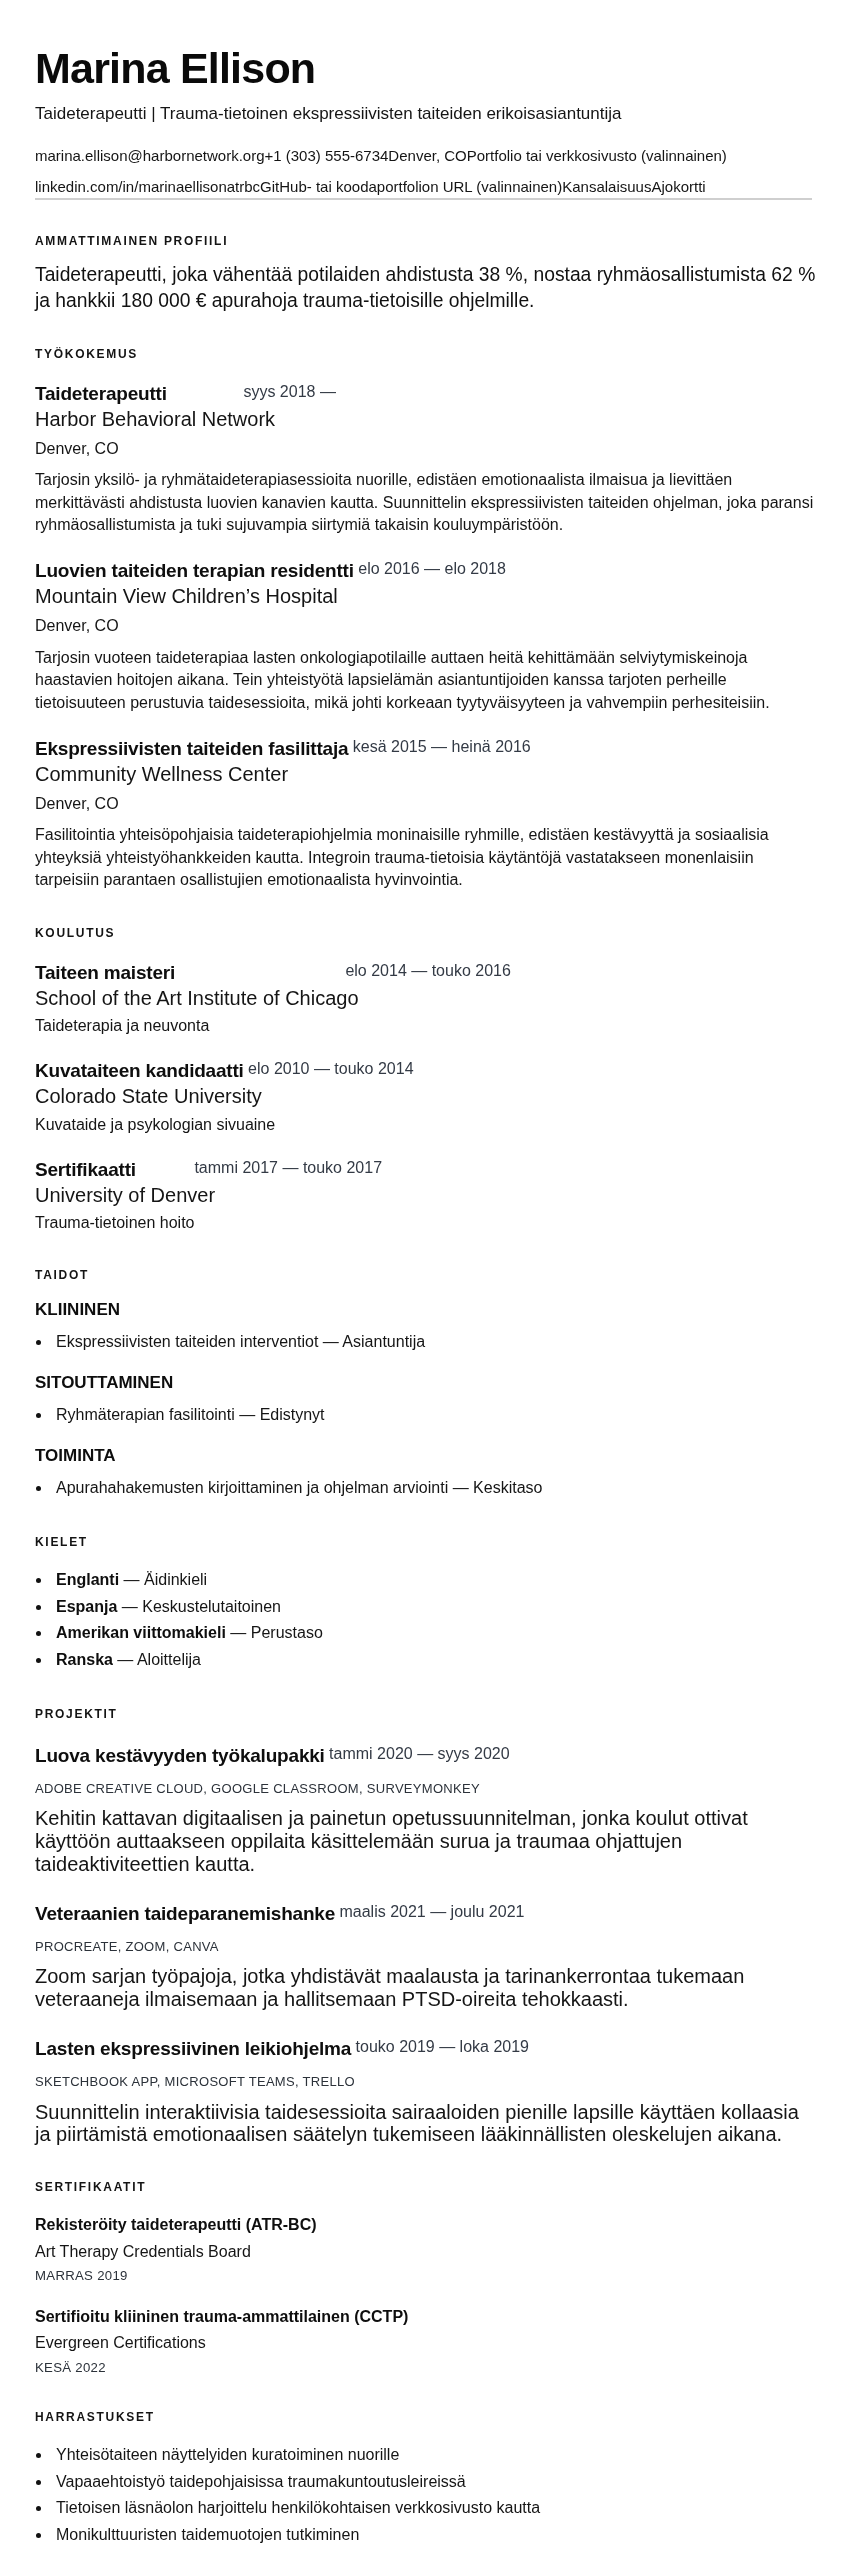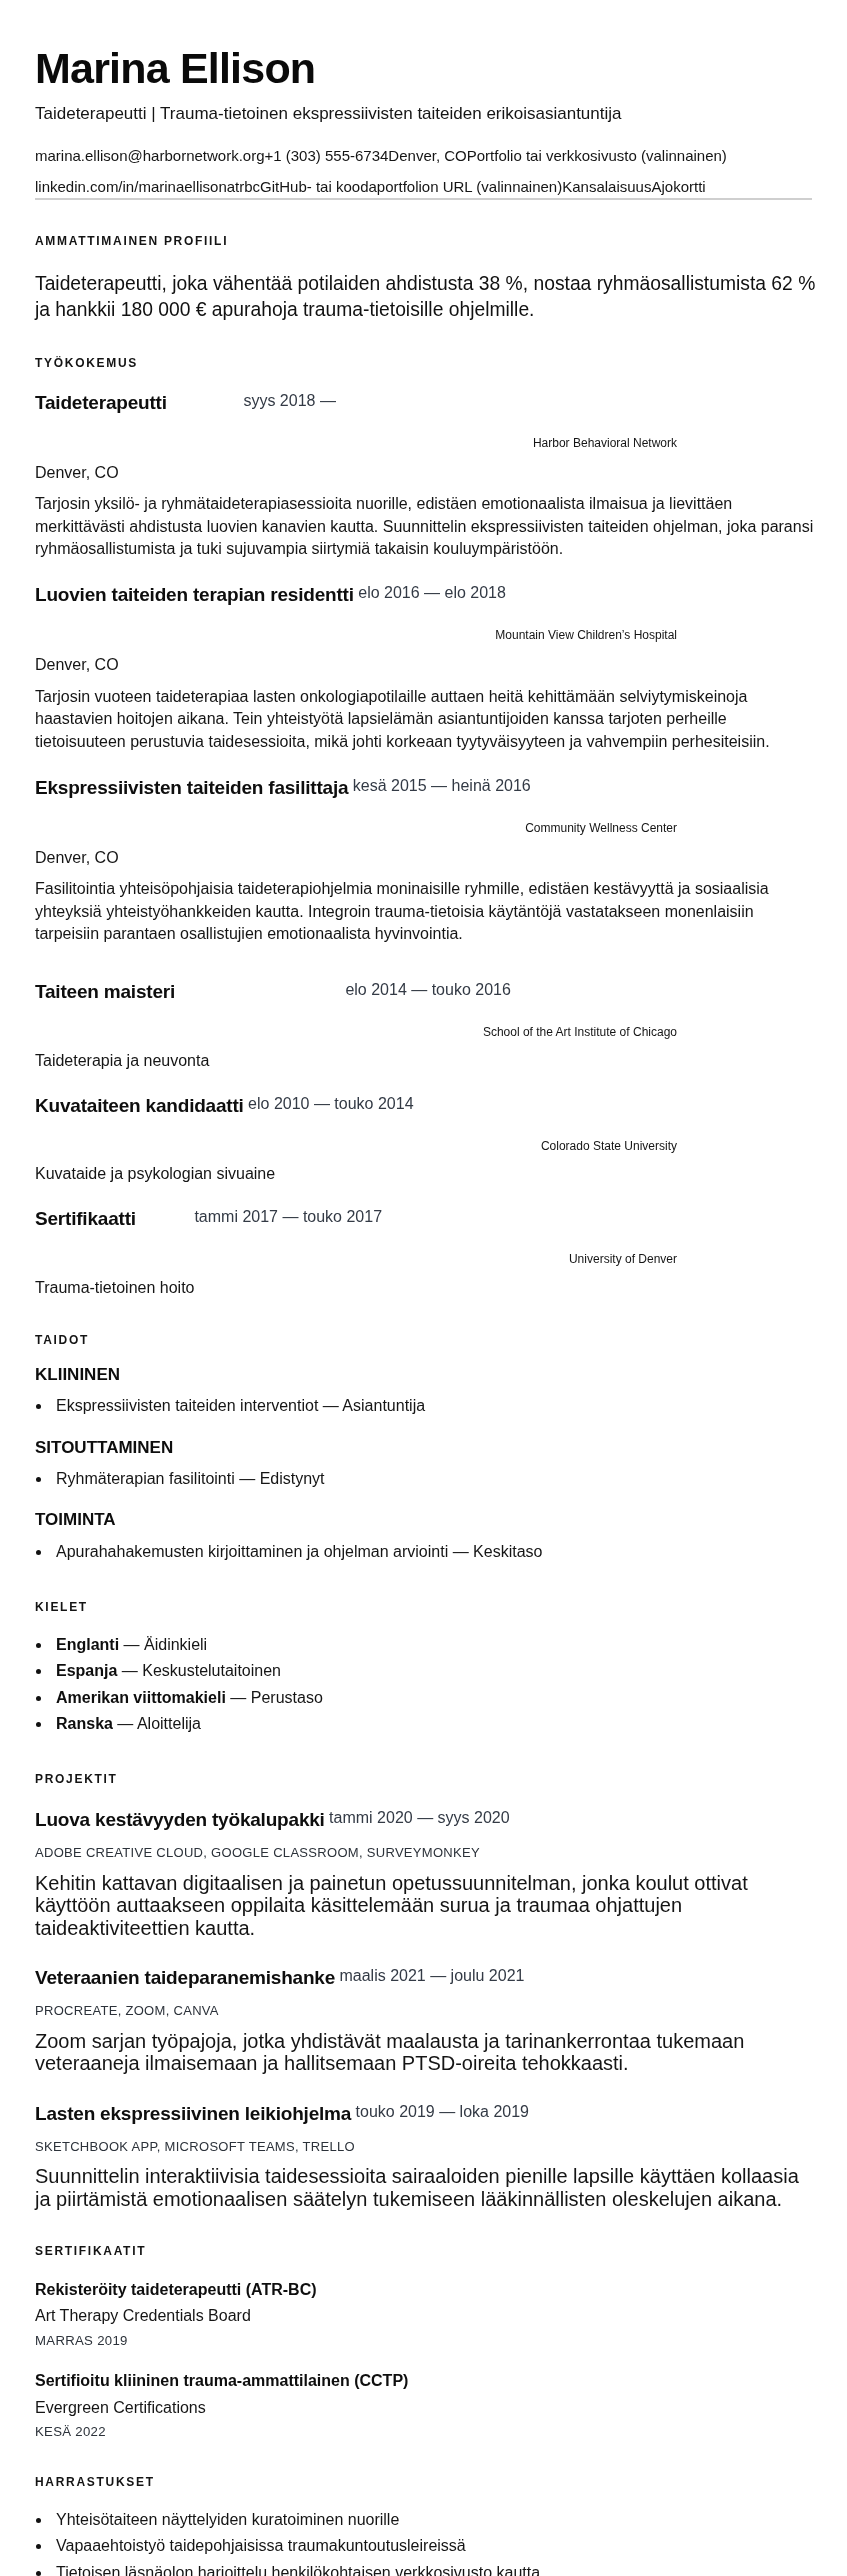--- a/index.html
+++ b/index.html
@@ -21,32 +21,32 @@
   .contact-line.second { margin-top: 11px; }
   .contact-line span { display: inline; }
   .header-rule { width: 777px; height: 1.7px; background: #cfcfcf; margin-top: 1.1px; }
 
   
   .section { margin-top: 34px; }
   .section-title {
     font-size: 12px; font-weight: 700; letter-spacing: 1.7px; text-transform: uppercase;
     color: #141414; line-height: 15.5px;
   }
-  .summary { font-size: 19.3px; line-height: 25.4px; margin-top: 22px; color: #111; width: 784px; }
+  .summary { font-size: 19.3px; line-height: 25.4px; margin-top: 13px; color: #111; width: 784px; }
 
   
   .entry { margin-top: 22px; }
   .entry:first-of-type { margin-top: 19px; }
   .entry-head { display: flex; align-items: flex-start; }
   .entry-title { font-size: 19px; font-weight: 700; line-height: 24px; color: #0e0e0e; letter-spacing: -0.2px; }
   .entry-date { font-size: 16px; line-height: 20px; color: #333a45; margin-left: 4.4px; white-space: nowrap; }
   .entry-head.short .entry-title { min-width: 204px; }
   .entry-head.edu-wide .entry-title { min-width: 306px; }
   .entry-head.edu-cert .entry-title { min-width: 155px; }
-  .entry-org { font-size: 12px; line-height: 22px; margin-top: 17px; color: #151515; text-align: right; }
+  .entry-org { font-size: 20px; line-height: 22px; margin-top: 2px; color: #151515; }
   .entry-loc { font-size: 16px; line-height: 22px; margin-top: 8.3px; color: #151515; }
   .entry-desc { font-size: 16px; line-height: 22.6px; margin-top: 9.4px; color: #151515; width: 784px; }
   .entry-sub { font-size: 16px; line-height: 22px; margin-top: 6.6px; color: #151515; }
 
   
   .skill-cat { font-size: 17px; font-weight: 700; line-height: 22px; margin-top: 16.6px; color: #0e0e0e; }
   .skill-cat.first { margin-top: 15.5px; }
   ul.bullets { list-style: none; margin-top: 7.7px; }
   ul.bullets li { position: relative; padding-left: 21px; font-size: 16px; line-height: 26.5px; color: #151515; }
   ul.bullets li::before {
@@ -118,20 +118,21 @@
         <span class="entry-title">Ekspressiivisten taiteiden fasilittaja</span>
         <span class="entry-date">kesä 2015 — heinä 2016</span>
       </div>
       <div class="entry-org">Community Wellness Center</div>
       <div class="entry-loc">Denver, CO</div>
       <p class="entry-desc">Fasilitointia yhteisöpohjaisia taideterapiohjelmia moninaisille ryhmille, edistäen kestävyyttä ja sosiaalisia yhteyksiä yhteistyöhankkeiden kautta. Integroin trauma-tietoisia käytäntöjä vastatakseen monenlaisiin tarpeisiin parantaen osallistujien emotionaalista hyvinvointia.</p>
     </div>
   </section>
 
   <section class="section">
+    <h2 class="section-title">Koulutus</h2>
 
     <div class="entry">
       <div class="entry-head edu-wide">
         <span class="entry-title">Taiteen maisteri</span>
         <span class="entry-date">elo 2014 — touko 2016</span>
       </div>
       <div class="entry-org">School of the Art Institute of Chicago</div>
       <div class="entry-sub">Taideterapia ja neuvonta</div>
     </div>
 

